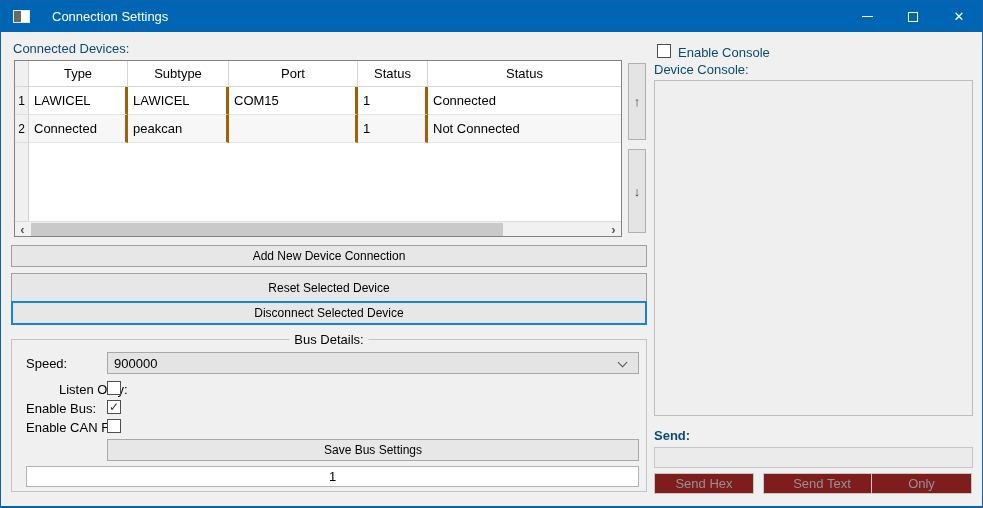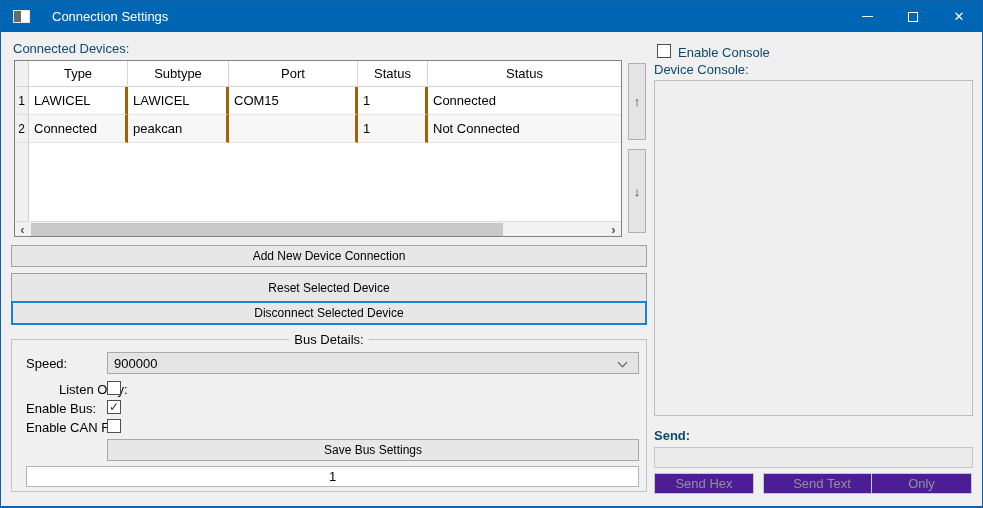--- a/index.html
+++ b/index.html
@@ -119,21 +119,21 @@
     position:absolute; left:653px; top:79px; width:319px; height:336px;
     background:#efefef; border:1px solid #bdbdbd; font-size:13px; padding:3px; color:#000;
   }
   .send-input {
     position:absolute; left:653px; top:446px; width:319px; height:21px;
     background:#ebebeb; border:1px solid #c6c6c6; font-size:13px; padding:0 4px;
     font-family:"Liberation Sans", sans-serif;
   }
   .dis-btn {
     position:absolute; top:472px; height:21px;
-    background:#4c1d95; border:1px solid #c6c6c6; color:#909398;
+    background:#7f1d1d; border:1px solid #c6c6c6; color:#909398;
     display:flex; align-items:center; justify-content:center; font-size:13px;
   }
   .btn-sendhex { left:653px; width:100px; }
   .btn-sendtext { left:762px; width:118px; }
   .btn-clear { left:870px; width:101px; }
 </style>
 </head>
 <body>
 
 <div class="window">

